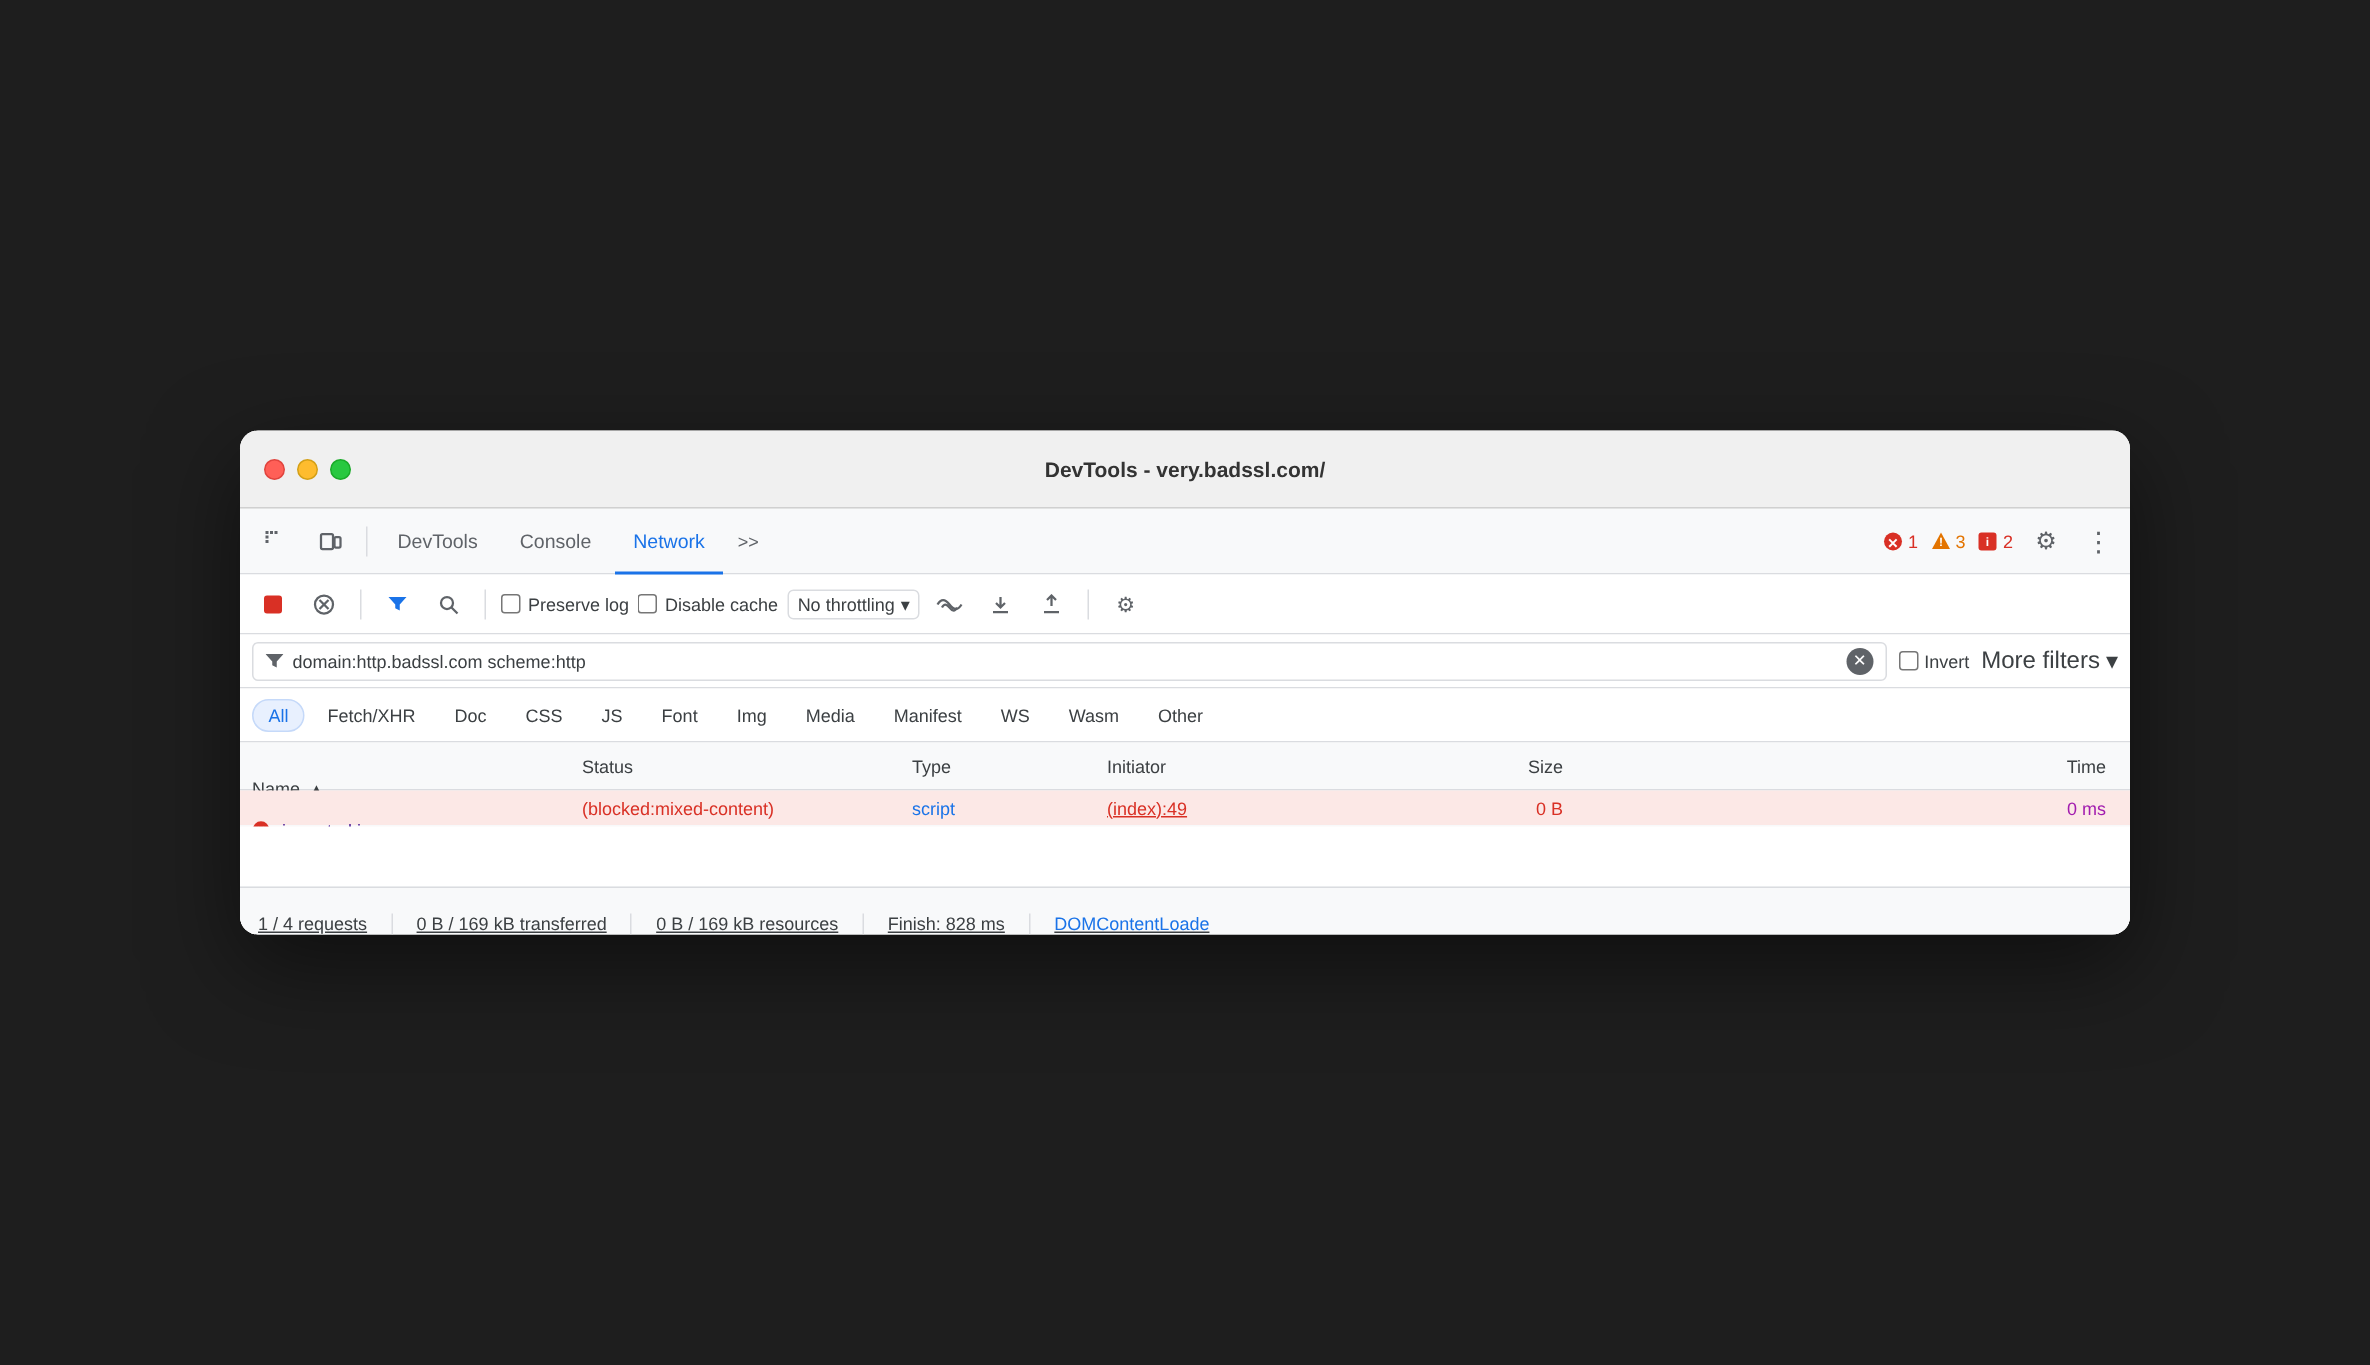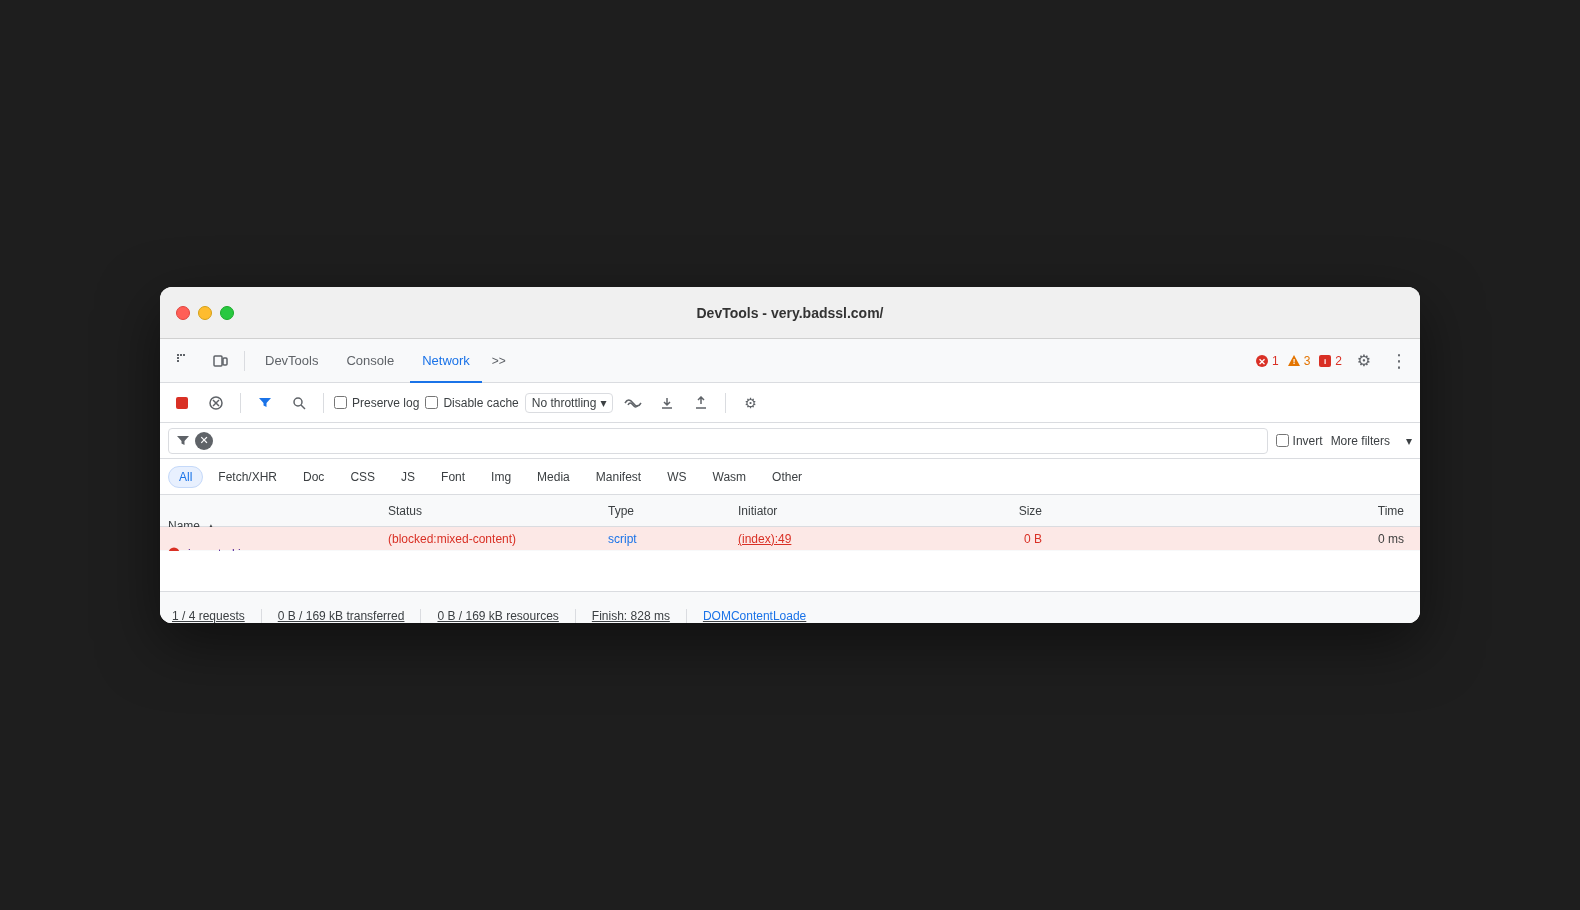--- a/index.html
+++ b/index.html
@@ -239,22 +239,22 @@
       display: flex;
       align-items: center;
       gap: 4px;
       font-size: 12px;
       color: #3c4043;
       cursor: pointer;
     }
     .more-filters-btn {
       display: flex;
       align-items: center;
-      gap: 16px;
-      font-size: 12px;
+      gap: 4px;
+      font-size: 16px;
       color: #3c4043;
       cursor: pointer;
       white-space: nowrap;
     }
     
     .type-filter-bar {
       display: flex;
       align-items: center;
       height: 36px;
       border-bottom: 1px solid #dadce0;
@@ -330,21 +330,21 @@
     .row-error-icon {
       color: #d93025;
       margin-right: 4px;
       font-size: 12px;
     }
     .row-name-error { color: #4c1d95; text-align: center; }
     .row-status-error { color: #d93025; }
     .row-type { color: #1a73e8; }
     .row-initiator-link { color: #d93025; text-decoration: underline; cursor: pointer; }
     .row-size-error { color: #d93025; text-align: right; width: 120px; padding-right: 16px; }
-    .row-time-error { color: #404040; text-align: right; flex: 1; padding-right: 8px; }
+    .row-time-error { color: #a21caf; text-align: right; flex: 1; padding-right: 8px; }
     
     .status-bar {
       display: flex;
       align-items: flex-end;
       height: 32px;
       border-top: 1px solid #dadce0;
       background: #f8f9fa;
       font-size: 12px;
       color: #3c4043;
       padding: 0 12px;
@@ -487,20 +487,21 @@
       </button>
       <div class="toolbar-divider"></div>
       <button class="net-icon-btn">⚙</button>
     </div>
 
     <div class="filter-bar">
       <div class="filter-input-wrapper">
         <svg width="12" height="12" viewBox="0 0 12 12">
           <path d="M0 1h12l-4.5 5v4l-3-1.5V6L0 1z" fill="#5f6368"></path>
         </svg>
+        <input class="filter-input" type="text" value="domain:http.badssl.com scheme:http" style="">
         <button class="filter-clear">✕</button>
       </div>
       <label class="invert-label">
         <input type="checkbox" style="">
         <span>Invert</span>
       </label>
       <div class="more-filters-btn">
         <span>More filters</span>
         <span>▾</span>
       </div>

